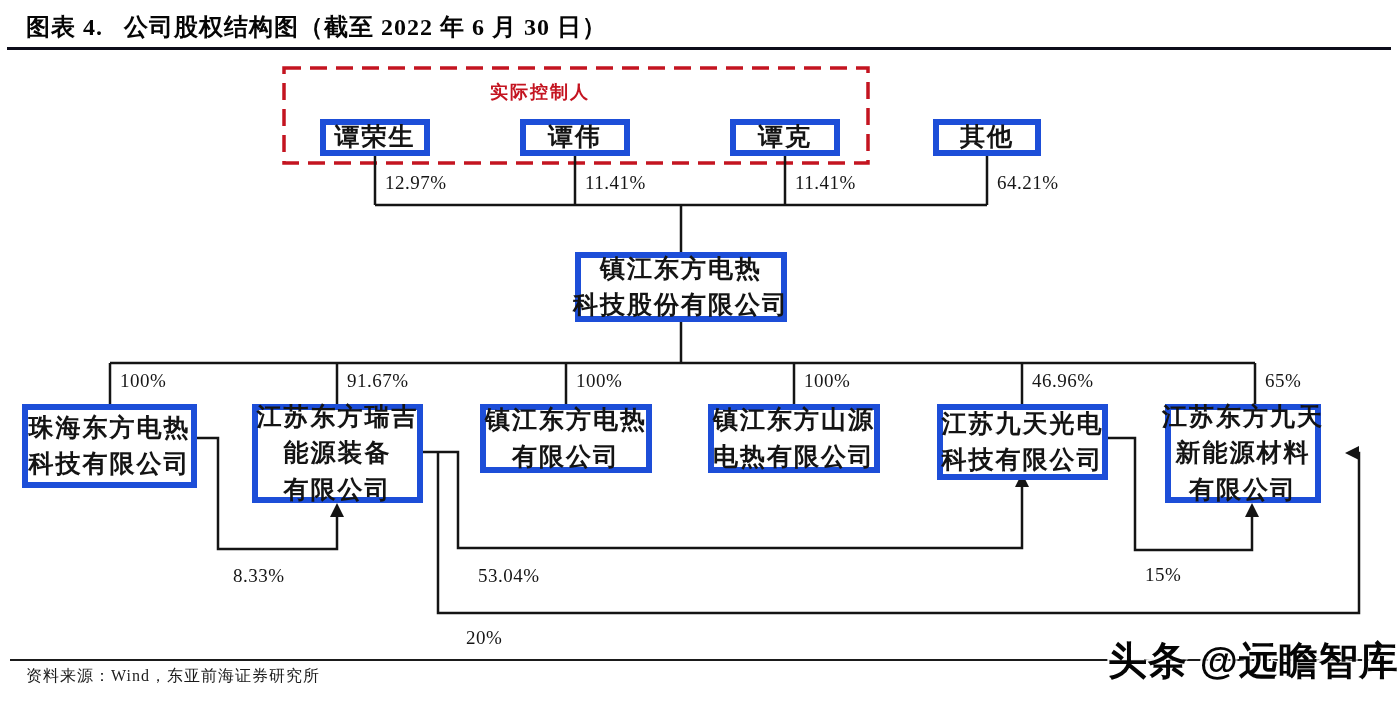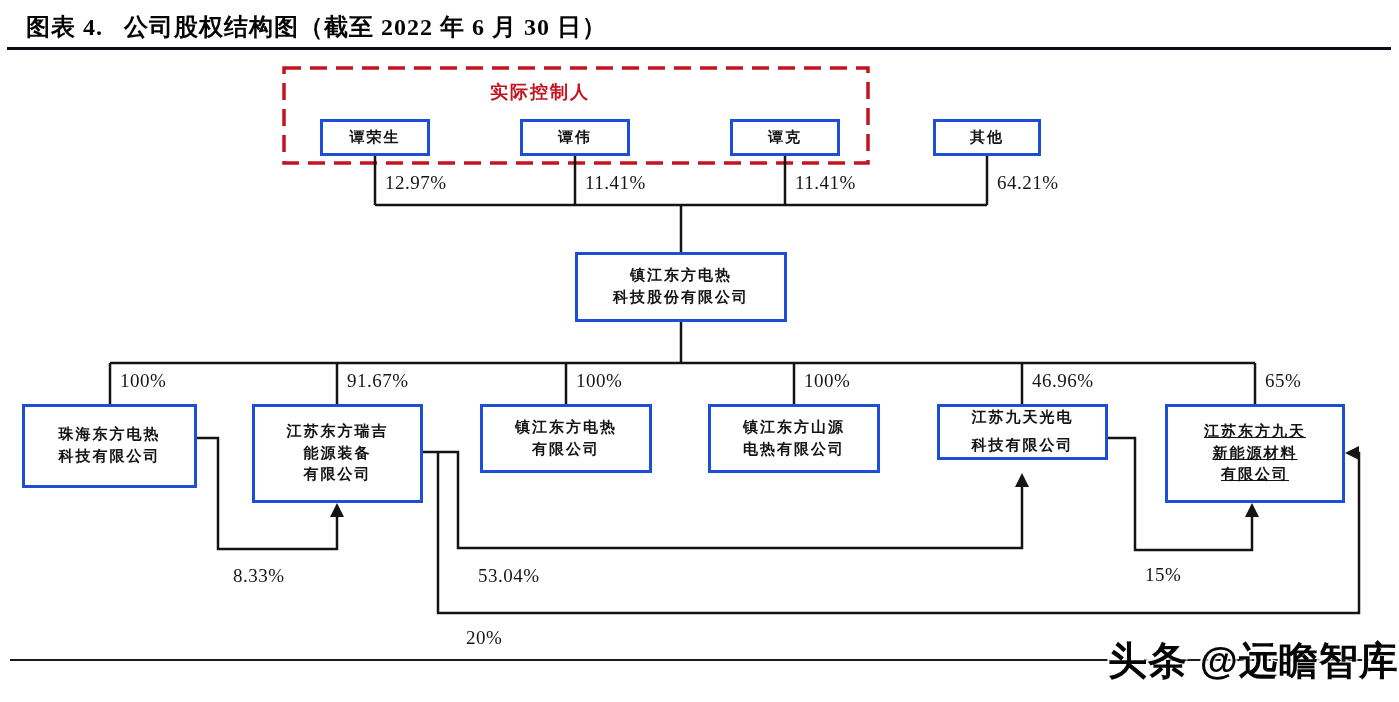--- a/index.html
+++ b/index.html
@@ -13,23 +13,23 @@
     white-space:pre;color:#050505;
   }
   #title-rule{left:7px;top:47px;width:1384px;height:3px;background:#0d0d1a;}
   #footer-rule{left:10px;top:659px;width:1380px;height:2px;background:#1b1b1b;}
   #source-line{left:26px;top:666px;font-size:16px;color:#1b1b1b;letter-spacing:1px;}
   #controller-label{
     left:450px;top:80px;width:180px;text-align:center;
     color:#c41420;font-weight:bold;font-size:18px;letter-spacing:2px;
   }
   .node{
-    box-sizing:border-box;border:3px solid #1d4ed8;background:#ffffff;
+    box-sizing:border-box;border:6px solid #1d4ed8;background:#ffffff;
     display:flex;flex-direction:column;align-items:center;justify-content:center;
-    text-align:center;font-weight:600;font-size:15px;line-height:1.45;
+    text-align:center;font-weight:600;font-size:25px;line-height:1.45;
     letter-spacing:2px;white-space:nowrap;
   }
   .pct{
     font-size:19px;color:#161616;white-space:nowrap;letter-spacing:0.5px;
   }
   #watermark{
     left:1108px;top:634px;font-size:39px;font-weight:900;letter-spacing:1px;
     color:#050505;white-space:nowrap;
     font-family:"Liberation Sans","DejaVu Sans",sans-serif;
     text-shadow:-2px -2px 0 rgba(255,255,255,.95), 2px -1px 0 rgba(255,255,255,.55),
@@ -108,31 +108,32 @@
     <div>有限公司</div>
   </div>
   <div class="abs node" style="left:480px;top:404px;width:172px;height:69px;">
     <div>镇江东方电热</div>
     <div>有限公司</div>
   </div>
   <div class="abs node" style="left:708px;top:404px;width:172px;height:69px;">
     <div>镇江东方山源</div>
     <div>电热有限公司</div>
   </div>
-  <div class="abs node" style="left:937px;top:404px;width:171px;height:56px;justify-content:space-between;">
+  <div class="abs node" style="left:937px;top:404px;width:171px;height:76px;">
     <div>江苏九天光电</div>
     <div>科技有限公司</div>
   </div>
-  <div class="abs node" style="left:1165px;top:404px;width:180px;height:99px;text-decoration:underline;">
+  <div class="abs node" style="left:1165px;top:404px;width:156px;height:99px;">
     <div>江苏东方九天</div>
     <div>新能源材料</div>
     <div>有限公司</div>
   </div>
 
   <div class="abs pct" style="left:233px;top:565px;">8.33%</div>
   <div class="abs pct" style="left:470px;top:565px;margin-left:8px;">53.04%</div>
   <div class="abs pct" style="left:1145px;top:564px;">15%</div>
   <div class="abs pct" style="left:466px;top:627px;text-align:center;">20%</div>
 
   <div class="abs" id="footer-rule"></div>
+  <div class="abs" id="source-line">资料来源：Wind，东亚前海证券研究所</div>
   <div class="abs" id="watermark">头条 @远瞻智库</div>
 
 </div>
 
 </body></html>

